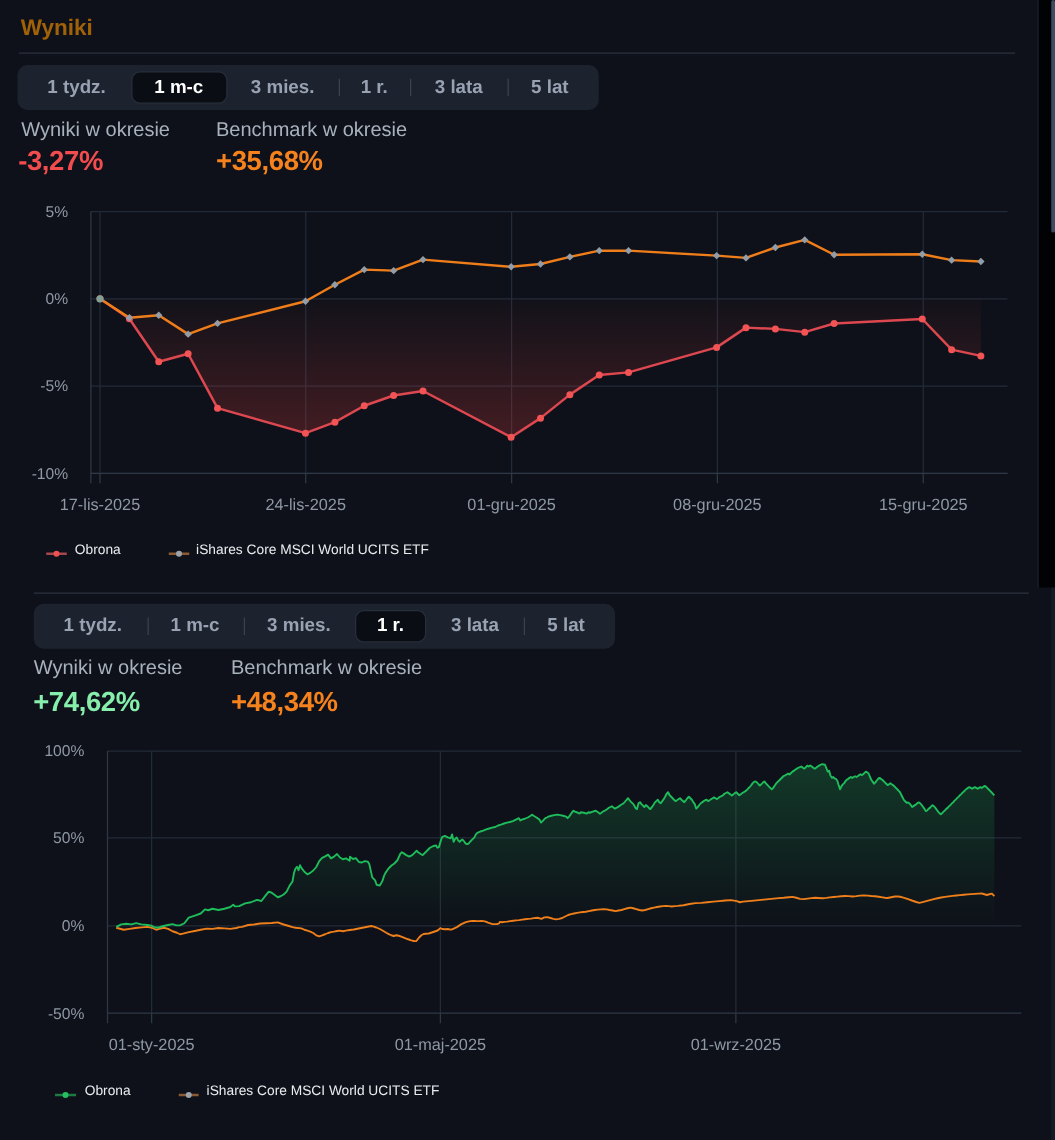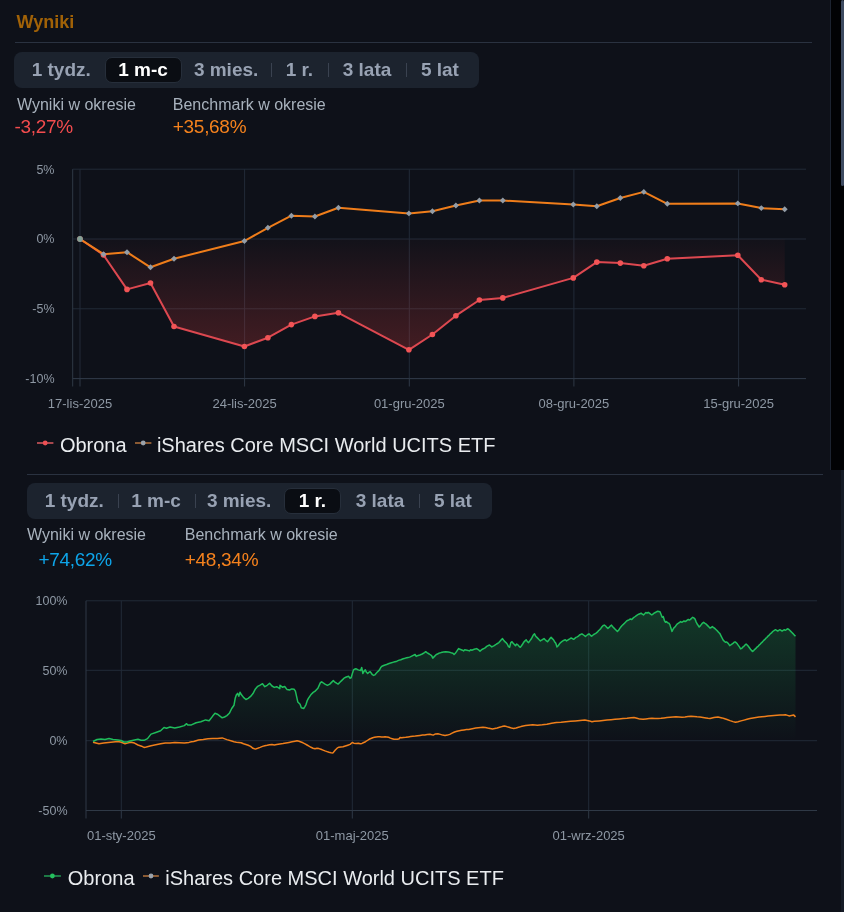--- a/index.html
+++ b/index.html
@@ -2,25 +2,25 @@
 <html><head><meta charset="utf-8">
 <style>
 html,body{margin:0;padding:0;background:#0e1119;width:844px;height:912px;overflow:hidden;}
 *{box-sizing:border-box;font-family:"Liberation Sans",sans-serif;}
 .abs{position:absolute;}
 .title{position:absolute;left:16.5px;top:12px;font-size:18px;font-weight:bold;color:#a16207;}
 .divider{position:absolute;height:1px;background:#2a3240;}
 .tabbar{position:absolute;width:465px;height:36.5px;background:#1c232e;border-radius:8px;}
 .pill{position:absolute;height:26px;background:#0a0d13;border:1px solid #262e3a;border-radius:7px;}
 .sep{position:absolute;top:11px;width:1px;height:14.5px;background:#3a4250;}
-.tabt{position:absolute;top:0;width:120px;height:47px;line-height:35.5px;text-align:center;font-size:19px;font-weight:bold;color:#98a2b3;}
+.tabt{position:absolute;top:0;width:120px;height:47px;line-height:35.5px;text-align:center;font-size:15px;font-weight:bold;color:#98a2b3;}
 .tabt.sel{color:#ffffff;}
 .lab{position:absolute;font-size:16px;color:#a8b2bd;}
-.val{position:absolute;font-size:19px;font-weight:normal;letter-spacing:-0.3px;text-align:center;}
-.legt{position:absolute;font-size:20px;color:#e9ecef;}
+.val{position:absolute;font-size:22px;font-weight:bold;letter-spacing:-0.3px;text-align:center;}
+.legt{position:absolute;font-size:11px;color:#e9ecef;}
 </style></head>
 <body>
 <div class="title">Wyniki</div>
 <div class="divider" style="left:15px;top:42px;width:797px;"></div>
 <div class="tabbar" style="left:14.0px;top:51.5px;">
 <div class="pill" style="left:90.5px;top:5.8px;width:77.0px;"></div>
 <div class="sep" style="left:256.7px;"></div>
 <div class="sep" style="left:314.1px;"></div>
 <div class="sep" style="left:391.8px;"></div>
 <div class="tabt" style="left:-12.8px;">1 tydz.</div>
@@ -163,21 +163,21 @@
 <div class="sep" style="left:391.8px;"></div>
 <div class="tabt" style="left:-12.8px;">1 tydz.</div>
 <div class="tabt" style="left:69.0px;">1 m-c</div>
 <div class="tabt" style="left:152.1px;">3 mies.</div>
 <div class="tabt sel" style="left:225.4px;">1 r.</div>
 <div class="tabt" style="left:293.0px;">3 lata</div>
 <div class="tabt" style="left:365.9px;">5 lat</div>
 </div>
 <div class="lab" style="left:27px;top:526.4px;">Wyniki w okresie</div>
 <div class="lab" style="left:184.8px;top:526.4px;">Benchmark w okresie</div>
-<div class="val" style="left:26.5px;top:549.1px;color:#0ea5e9;margin-left:12px;">+74,62%</div>
+<div class="val" style="left:26.5px;top:549.1px;color:#86efac;">+74,62%</div>
 <div class="val" style="left:184.8px;top:549.1px;color:#f5821d;">+48,34%</div>
 <svg class="abs" style="left:41.9px;top:870.4px;" width="22" height="12">
 <line x1="2" y1="6" x2="18.9" y2="6" stroke="#1d7a45" stroke-width="2"></line>
 <circle cx="10.4" cy="6" r="2.4" fill="#25c05e"></circle>
 </svg>
 <div class="legt" style="left:67.8px;top:867.4px;">Obrona</div>
 <svg class="abs" style="left:141.4px;top:870.4px;" width="21" height="12">
 <line x1="2" y1="6" x2="17.9" y2="6" stroke="#8a5a33" stroke-width="2"></line>
 <circle cx="10.0" cy="6" r="2.4" fill="#9aa2ab"></circle>
 </svg>

